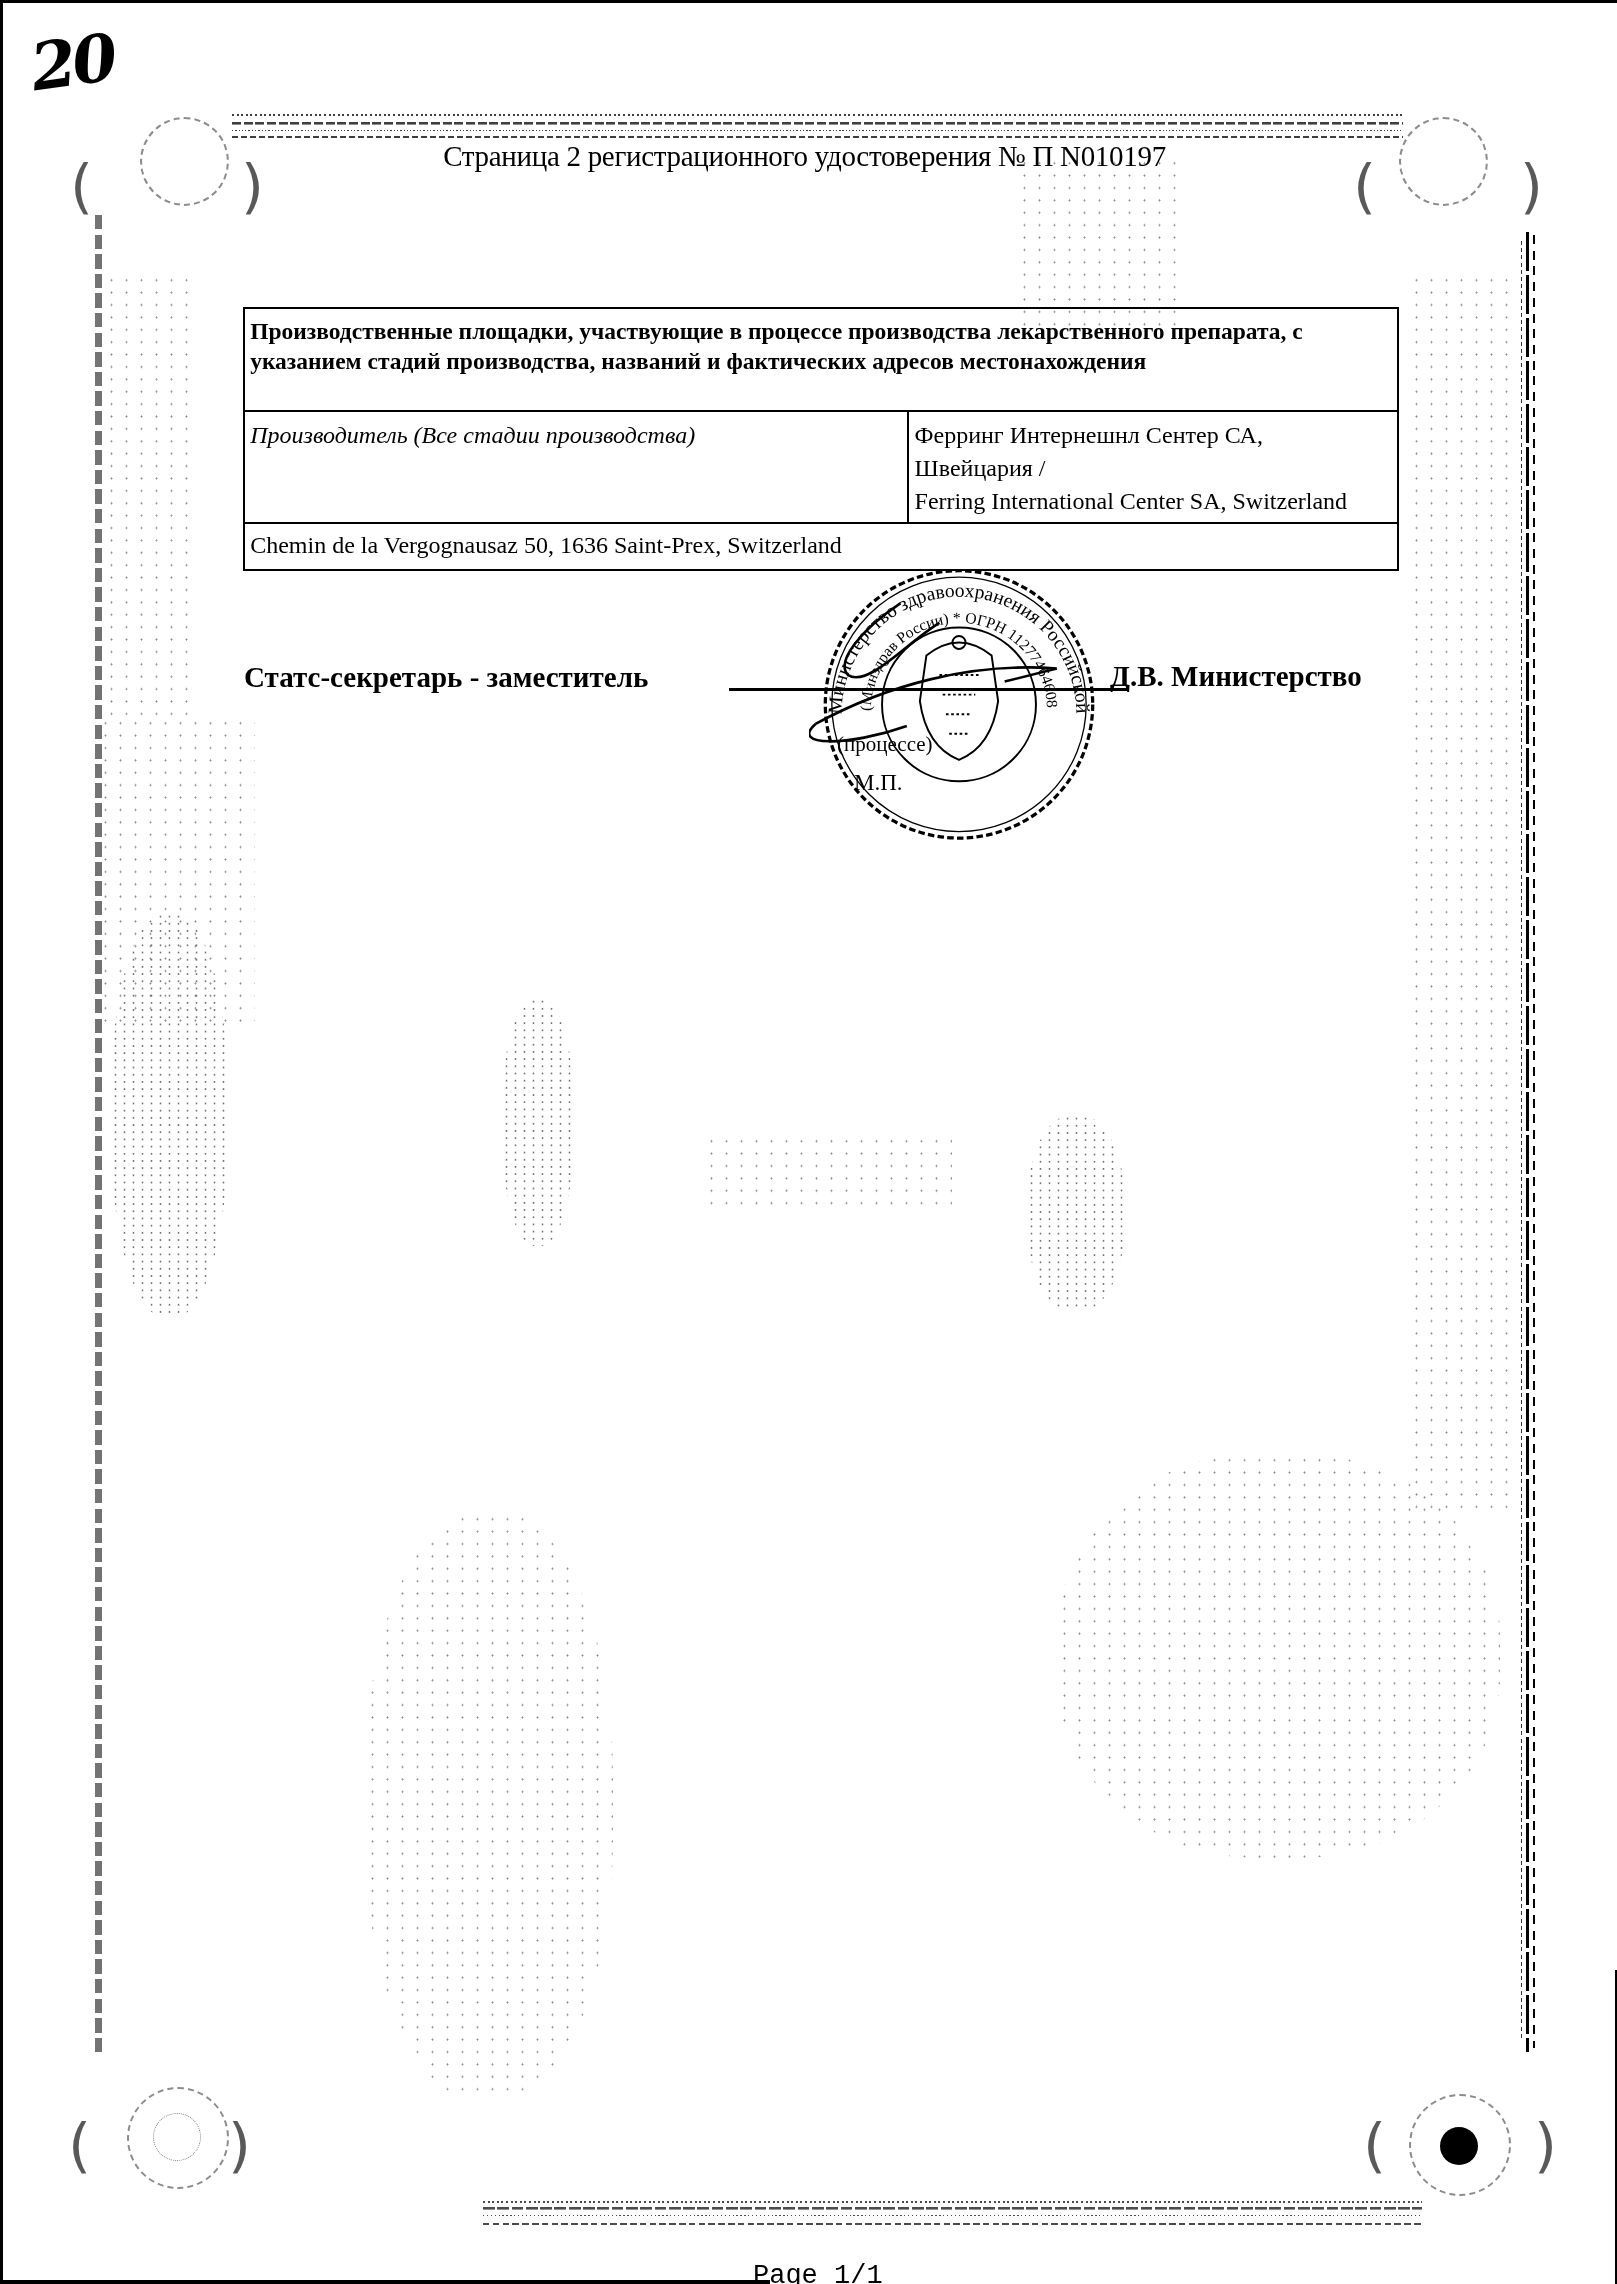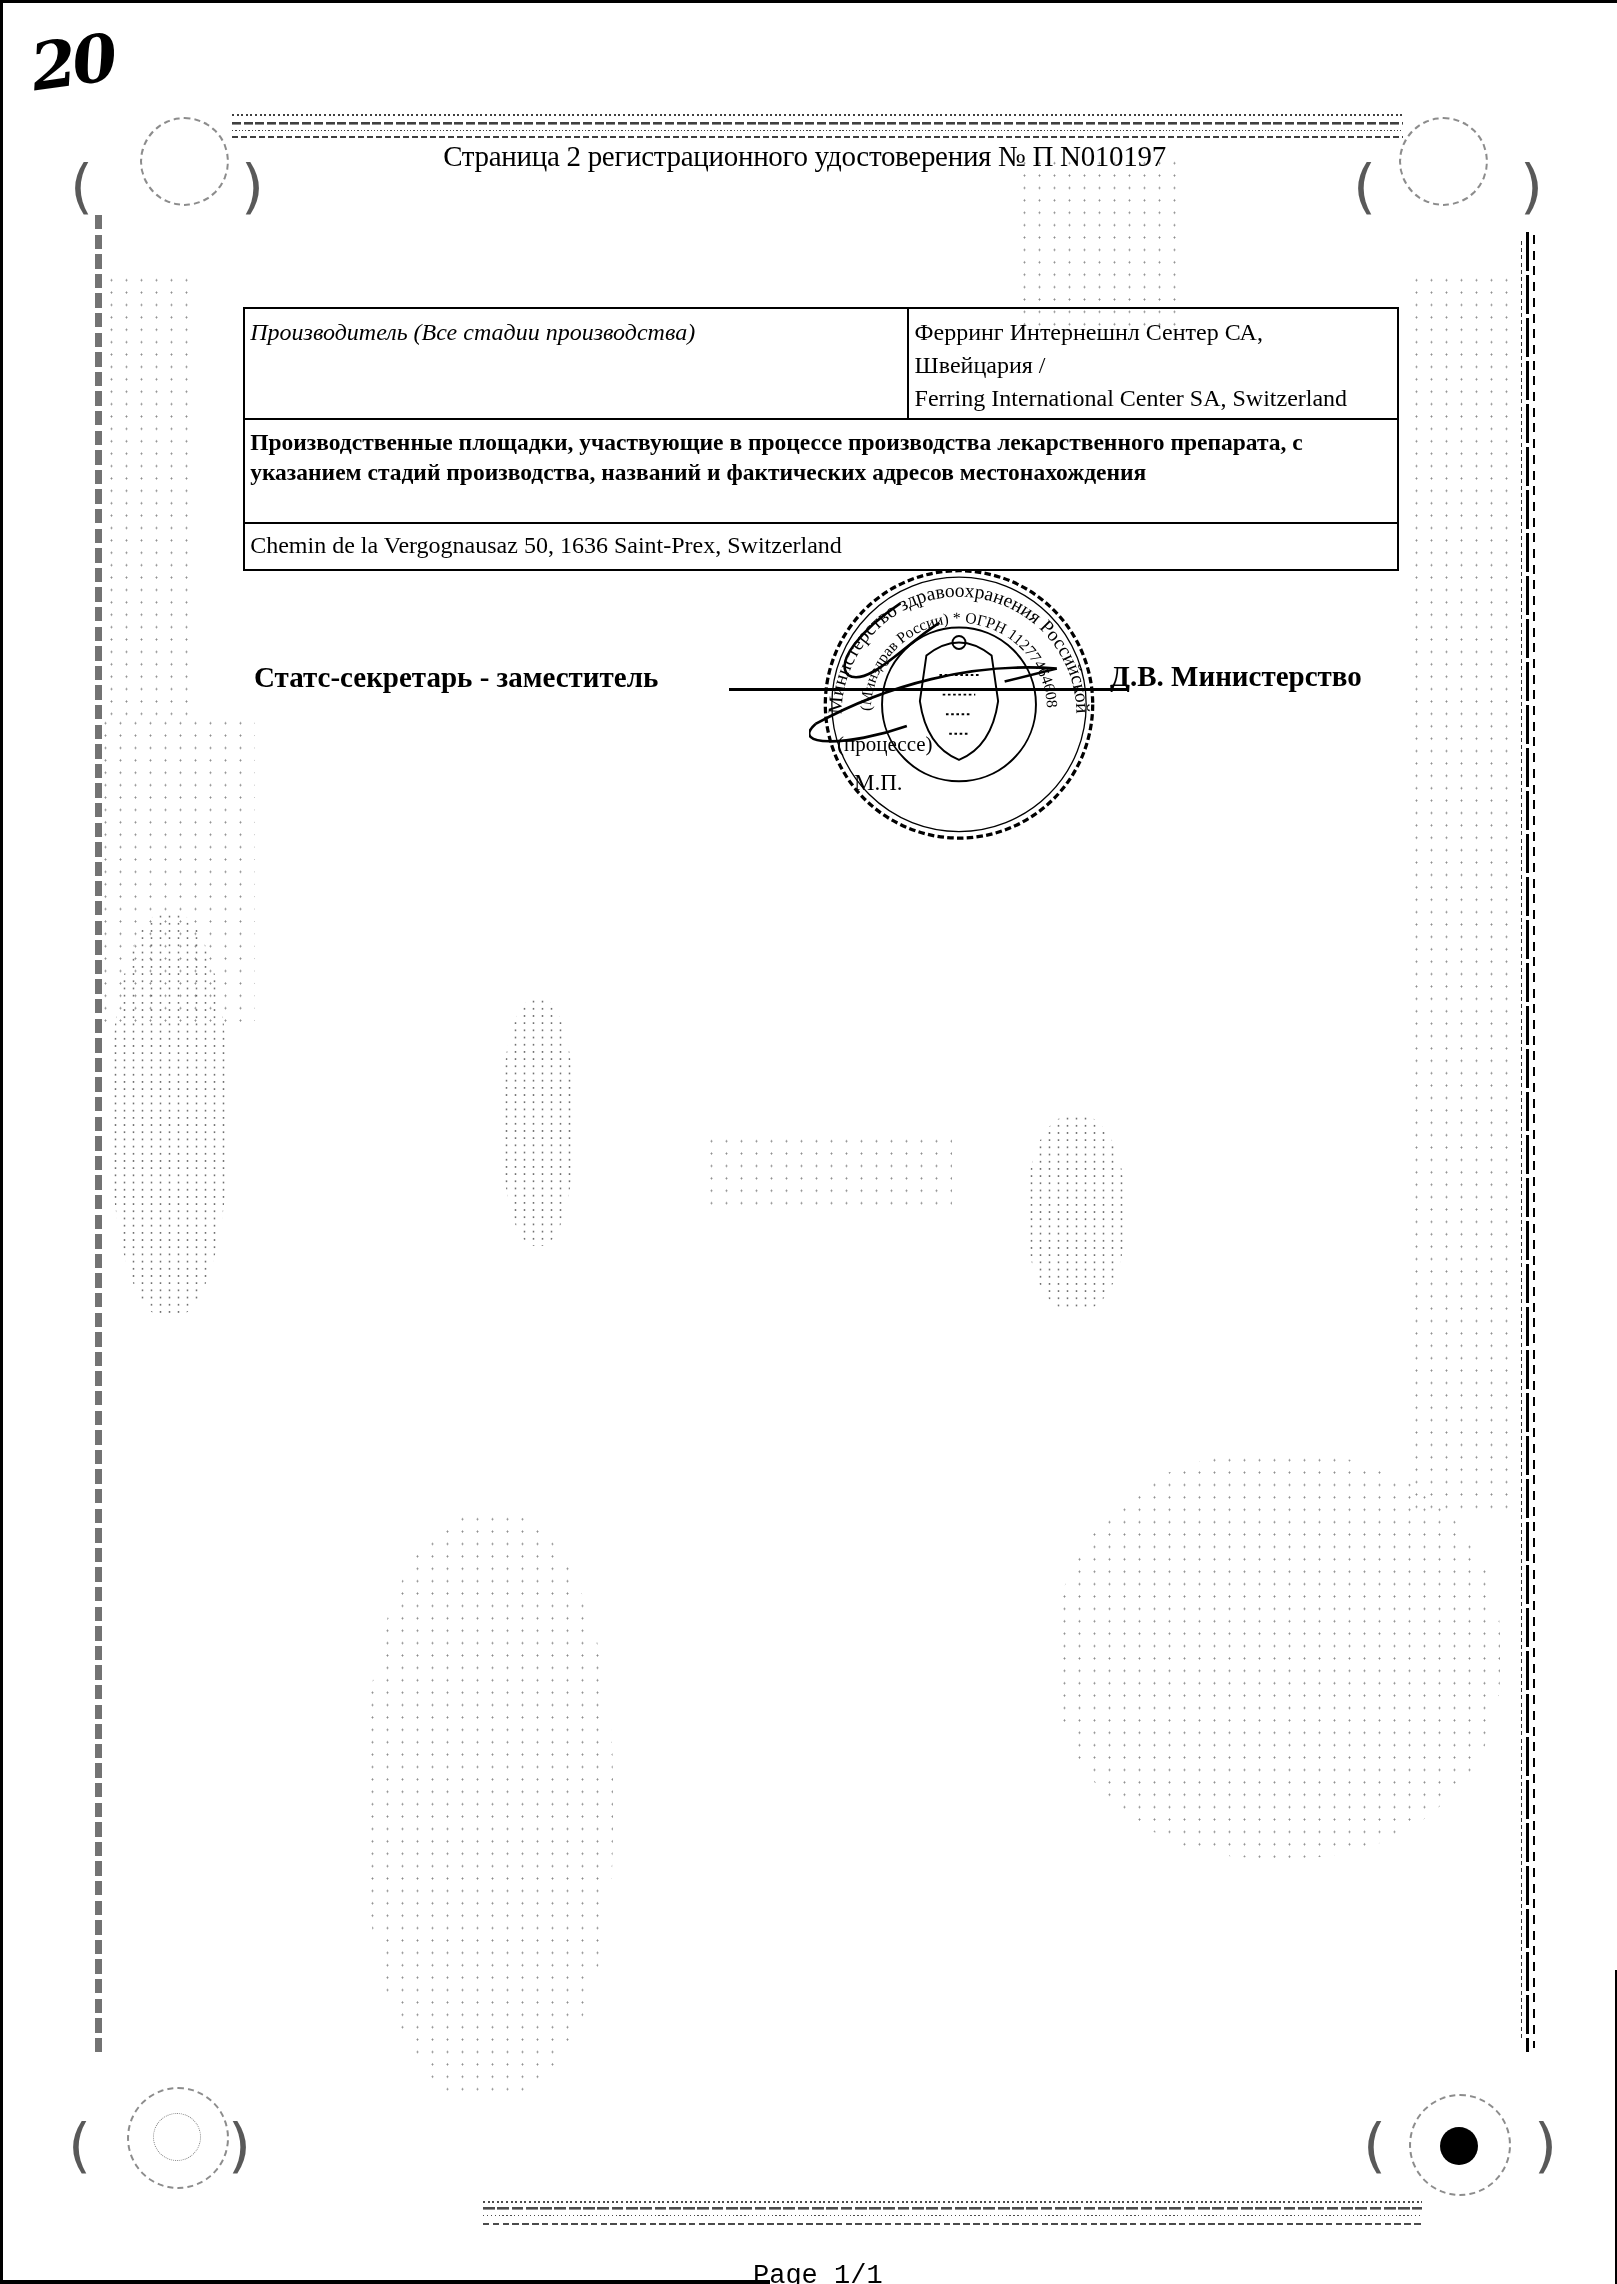--- a/index.html
+++ b/index.html
@@ -59,21 +59,21 @@
 
   
   table.sites { position: absolute; left: 243px; top: 307px; width: 1156px; border-collapse: collapse;
     font-family: "Liberation Serif", serif; }
   table.sites td { border: 2.6px solid #000; vertical-align: top; padding: 6.5px 5.2px 3.9px 5.2px; }
   .hdr-cell { font-weight: bold; font-size: 23.5px; line-height: 30px; height: 91px; }
   .role-cell { font-style: italic; font-size: 24px; line-height: 33px; width: 652px; height: 95px; }
   .maker-cell { font-size: 24px; line-height: 33px; }
   .addr-cell { font-size: 24px; line-height: 30px; height: 35px; }
 
-  .sig-title { left: 254px; top: 659px; font-weight: bold; font-size: 29px; line-height: 37px; }
+  .sig-title { left: 244px; top: 659px; font-weight: bold; font-size: 29px; line-height: 37px; }
   .sig-line { left: 729px; top: 688px; width: 398px; height: 2.6px; background: #000; }
   .sig-name { left: 1110px; top: 660px; font-weight: bold; font-size: 29px; }
 
   .stamp { left: 809px; top: 551px; width: 300px; height: 297px; }
   .stamp-label { font-family: "Liberation Serif", serif; }
   .podpis { left: 837px; top: 732px; font-size: 21px; }
   .mp { left: 854px; top: 770px; font-size: 23px; }
 
   .black-dot { left: 1440px; top: 2127px; width: 38px; height: 38px; border-radius: 50%; background: #000; }
 
@@ -120,29 +120,29 @@
 <div class="abs noise sparse" style="left:1409px;top:274px;width:111px;height:1239px;"></div>
 <div class="abs noise sparse" style="left:104px;top:274px;width:91px;height:443px;"></div>
 
 <div class="abs handwritten-number">20</div>
 
 <div class="abs page-heading">Страница 2 регистрационного удостоверения № П N010197</div>
 
 <table class="sites">
   <tbody>
       <tr>
+    <td colspan="2" class="hdr-cell">Производственные площадки, участвующие в процессе производства лекарственного препарата, с указанием стадий производства, названий и фактических адресов местонахождения</td>
+  </tr>
+  <tr>
     <td class="role-cell">Производитель (Все стадии производства)</td>
     <td class="maker-cell">
       <div>Ферринг Интернешнл Сентер СА,</div>
       <div>Швейцария /</div>
       <div>Ferring International Center SA, Switzerland</div>
     </td>
-  </tr>
-  <tr>
-    <td colspan="2" class="hdr-cell">Производственные площадки, участвующие в процессе производства лекарственного препарата, с указанием стадий производства, названий и фактических адресов местонахождения</td>
   </tr>
   <tr>
     <td colspan="2" class="addr-cell">Chemin de la Vergognausaz 50, 1636 Saint-Prex, Switzerland</td>
   </tr>
 </tbody>
   </table>
 
 <svg class="abs stamp" viewBox="0 0 460 455">
   <defs>
     <path id="outerArc" d="M 50 250 A 180 180 0 1 1 410 250"></path>

